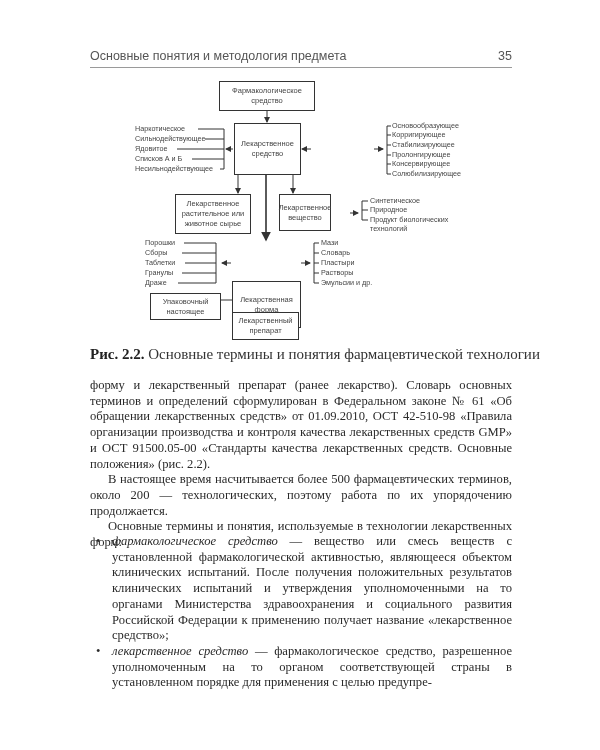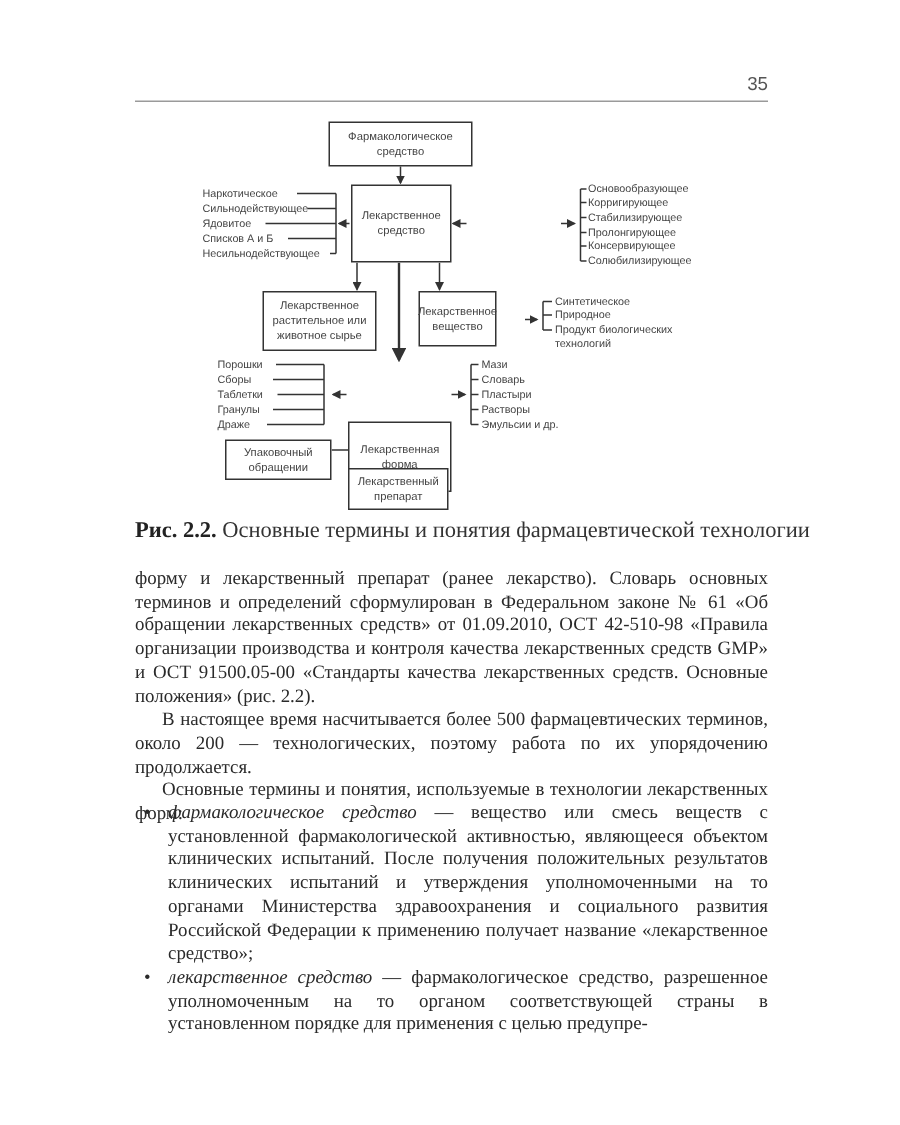--- a/index.html
+++ b/index.html
@@ -22,20 +22,21 @@
     .indent { text-indent: 18px; }
     .bullets { position: absolute; left: 90px; width: 422px; font-size: 12.6px; line-height: 15.7px; text-align: justify; }
     .bullet { position: relative; padding-left: 22px; }
     .bullet .dot { position: absolute; left: 6px; top: 0; }
     .bullet i { font-style: italic; }
   </style>
 </head>
 <body>
 
 <div class="header">
+  <span class="title">Основные понятия и методология предмета</span>
   <span class="page-num">35</span>
 </div>
 
 <div class="diagram">
   <svg class="lines" width="600" height="340">
     <defs>
       <marker id="ar" markerWidth="6" markerHeight="6" refX="5" refY="3" orient="auto">
         <path d="M0,0 L6,3 L0,6 z" fill="#333"></path>
       </marker>
     </defs>
@@ -92,21 +93,21 @@
 
       <line x1="221" y1="300" x2="262" y2="300" marker-end="url(#ar)"></line>
     </g>
   </svg>
 
   <div class="box bold" style="left:219px;top:81px;width:96px;height:30px;">Фармакологическое средство</div>
   <div class="box" style="left:234px;top:123px;width:67px;height:52px;">Лекарственное средство</div>
   <div class="box" style="left:175px;top:194px;width:76px;height:40px;">Лекарственное растительное или животное сырье</div>
   <div class="box" style="left:279px;top:194px;width:52px;height:37px;">Лекарственное вещество</div>
   <div class="box" style="left:232px;top:241px;width:69px;height:47px;margin-top:40px;">Лекарственная форма</div>
-  <div class="box" style="left:150px;top:293px;width:71px;height:27px;">Упаковочный обращении</div>
+  <div class="box" style="left:150px;top:293px;width:71px;height:27px;">Упаковочный настоящее</div>
   <div class="box bold" style="left:232px;top:312px;width:67px;height:28px;">Лекарственный препарат</div>
 
   <div class="lbl" style="left:135px;top:124px;">Наркотическое</div>
   <div class="lbl" style="left:135px;top:134px;">Сильнодействующее</div>
   <div class="lbl" style="left:135px;top:144px;">Ядовитое</div>
   <div class="lbl" style="left:135px;top:154px;">Списков А и Б</div>
   <div class="lbl" style="left:135px;top:164px;">Несильнодействующее</div>
 
   <div class="lbl" style="left:392px;top:121px;">Основообразующее</div>
   <div class="lbl" style="left:392px;top:130px;">Корригирующее</div>

